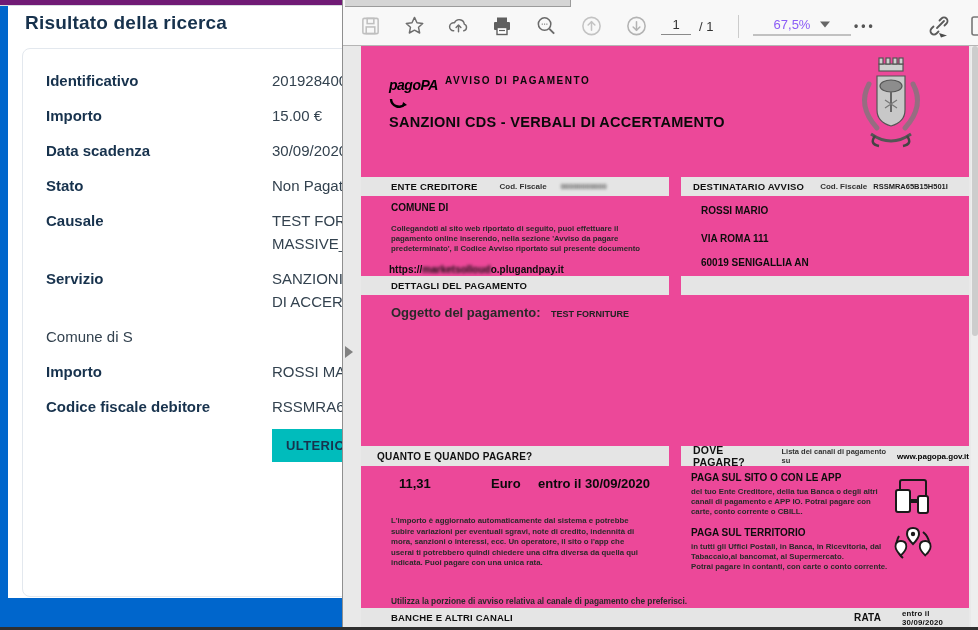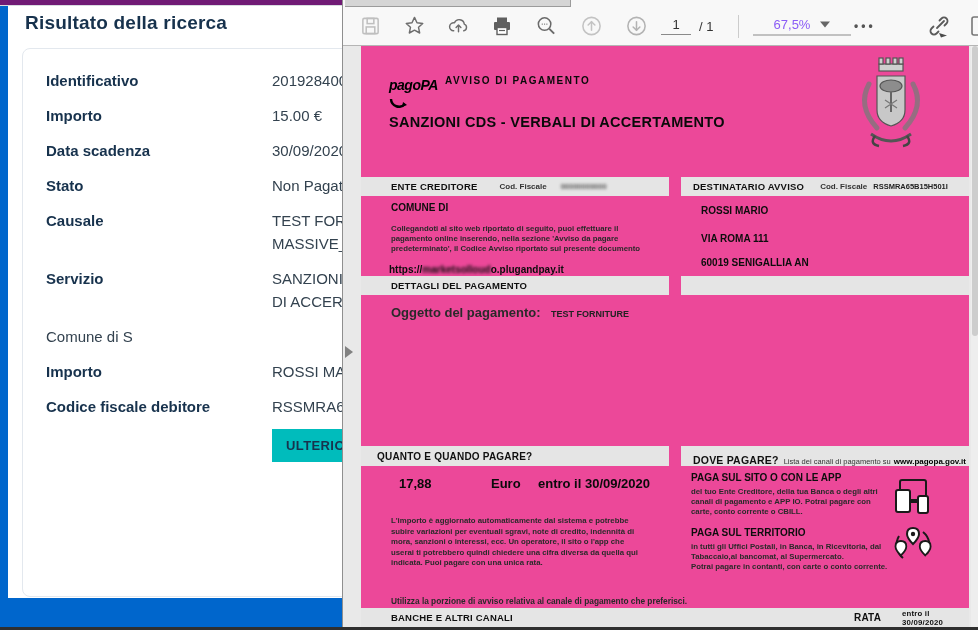--- a/index.html
+++ b/index.html
@@ -247,27 +247,27 @@
         <div class="band" style="left:320px; top:230px; width:288px;"></div>
 
         <div class="abs" style="left:30px; top:257px;">
           <span class="small-p" style="font-size:13px;">Oggetto del pagamento:</span>
           <span class="cf-val" style="font-size:9px; margin-left:6px;">TEST FORNITURE</span>
         </div>
 
         <div class="band" style="left:0; top:400px; width:308px; height:20px;">
           <span class="sec-h" style="margin-left:16px; font-size:10px;">QUANTO E QUANDO PAGARE?</span>
         </div>
-        <div class="band" style="left:320px; top:400px; width:288px; height:20px;align-items:flex-end;">
+        <div class="band" style="left:320px; top:400px; width:288px; height:20px;">
           <span class="sec-h" style="margin-left:12px; font-size:10.5px;">DOVE PAGARE?</span>
-          <span style="font-size:7.5px; font-weight:normal; color:#333; margin-left:5px;">Lista dei canali di pagamento su</span>
+          <span style="font-size:7.5px; font-weight:bold; color:#333; margin-left:5px;">Lista dei canali di pagamento su</span>
           <span style="font-size:8px; font-weight:bold; color:#000; margin-left:3px;">www.pagopa.gov.it</span>
         </div>
 
-        <div class="abs amt" style="left:38px; top:430px;">17,88</div>
+        <div class="abs amt" style="left:38px; top:430px;">11,31</div>
         <div class="abs amt" style="left:130px; top:430px;">Euro</div>
         <div class="abs amt" style="left:177px; top:430px;">entro il 30/09/2020</div>
         <div class="abs small-p" style="left:30px; top:470px; width:258px; line-height:10.6px;">L'importo è aggiornato automaticamente dal sistema e potrebbe subire variazioni per eventuali sgravi, note di credito, indennità di mora, sanzioni o interessi, ecc. Un operatore, il sito o l'app che userai ti potrebbero quindi chiedere una cifra diversa da quella qui indicata. Puoi pagare con una unica rata.</div>
         <div class="abs small-p" style="left:30px; top:550px; font-size:8.3px;">Utilizza la porzione di avviso relativa al canale di pagamento che preferisci.</div>
 
         <div class="abs bold-line" style="left:330px; top:426px;">PAGA SUL SITO O CON LE APP</div>
         <div class="abs small-p" style="left:330px; top:441px; width:192px;">del tuo Ente Creditore, della tua Banca o degli altri canali di pagamento e APP IO. Potrai pagare con carte, conto corrente o CBILL.</div>
         <div class="abs" style="left:527px; top:428px;">
           <svg width="46" height="46" viewBox="0 0 46 46" fill="none" stroke="#1a1a1a" stroke-width="2">
             <rect x="12" y="6" width="26" height="20" rx="2"></rect>

